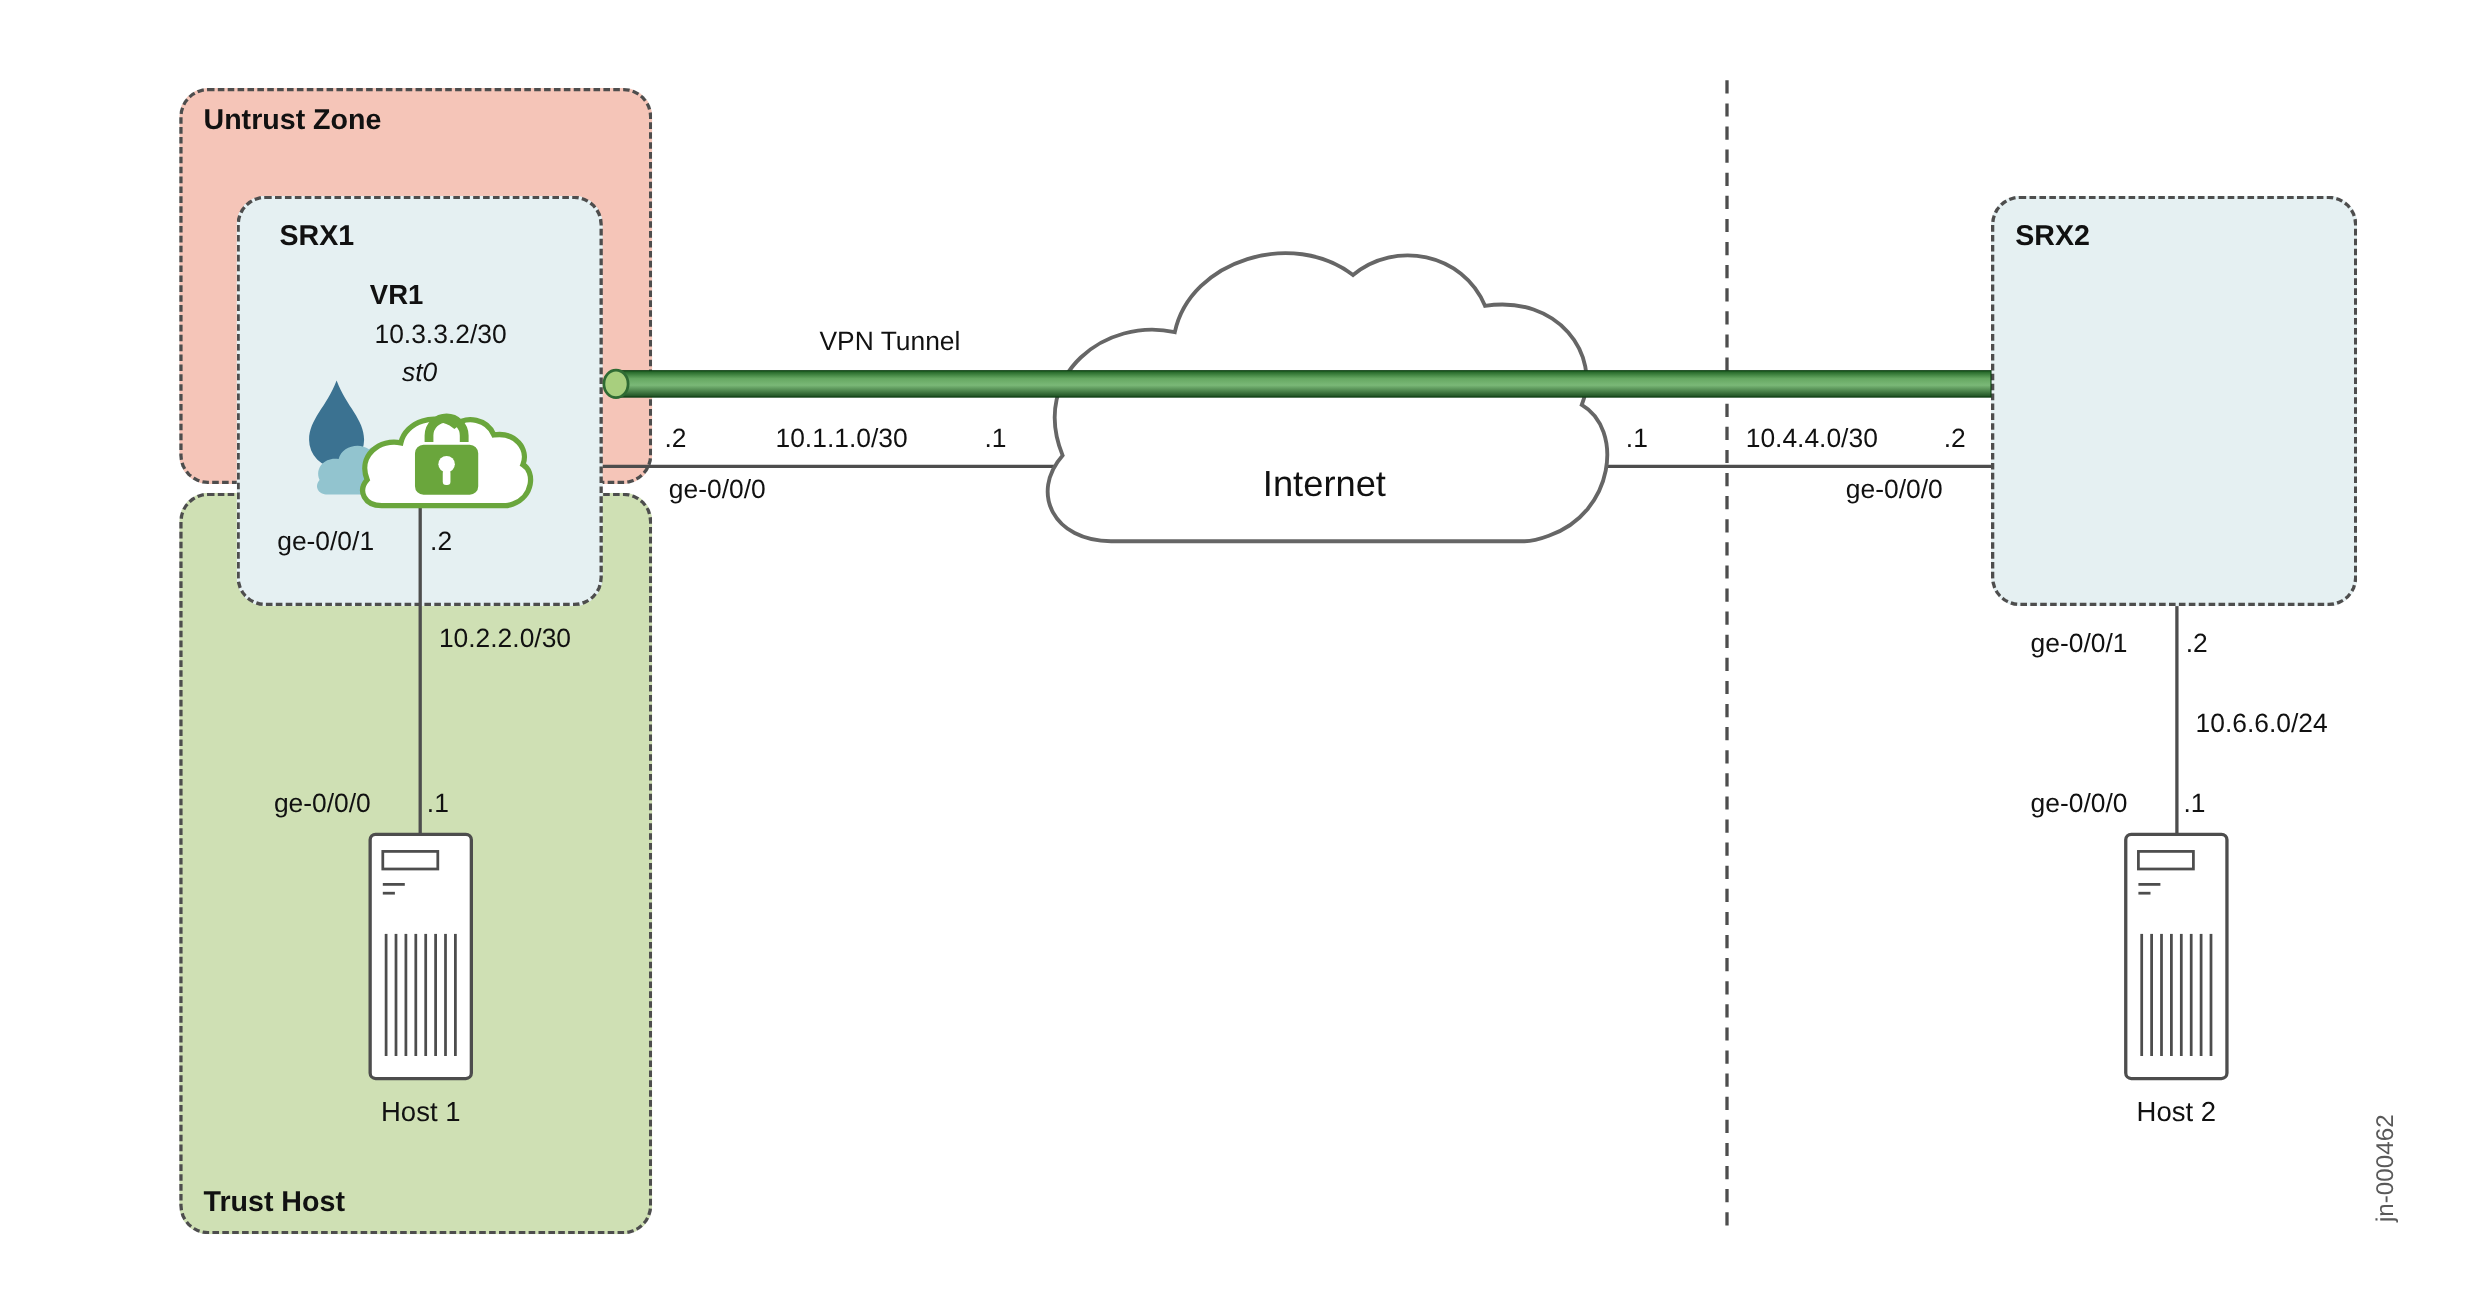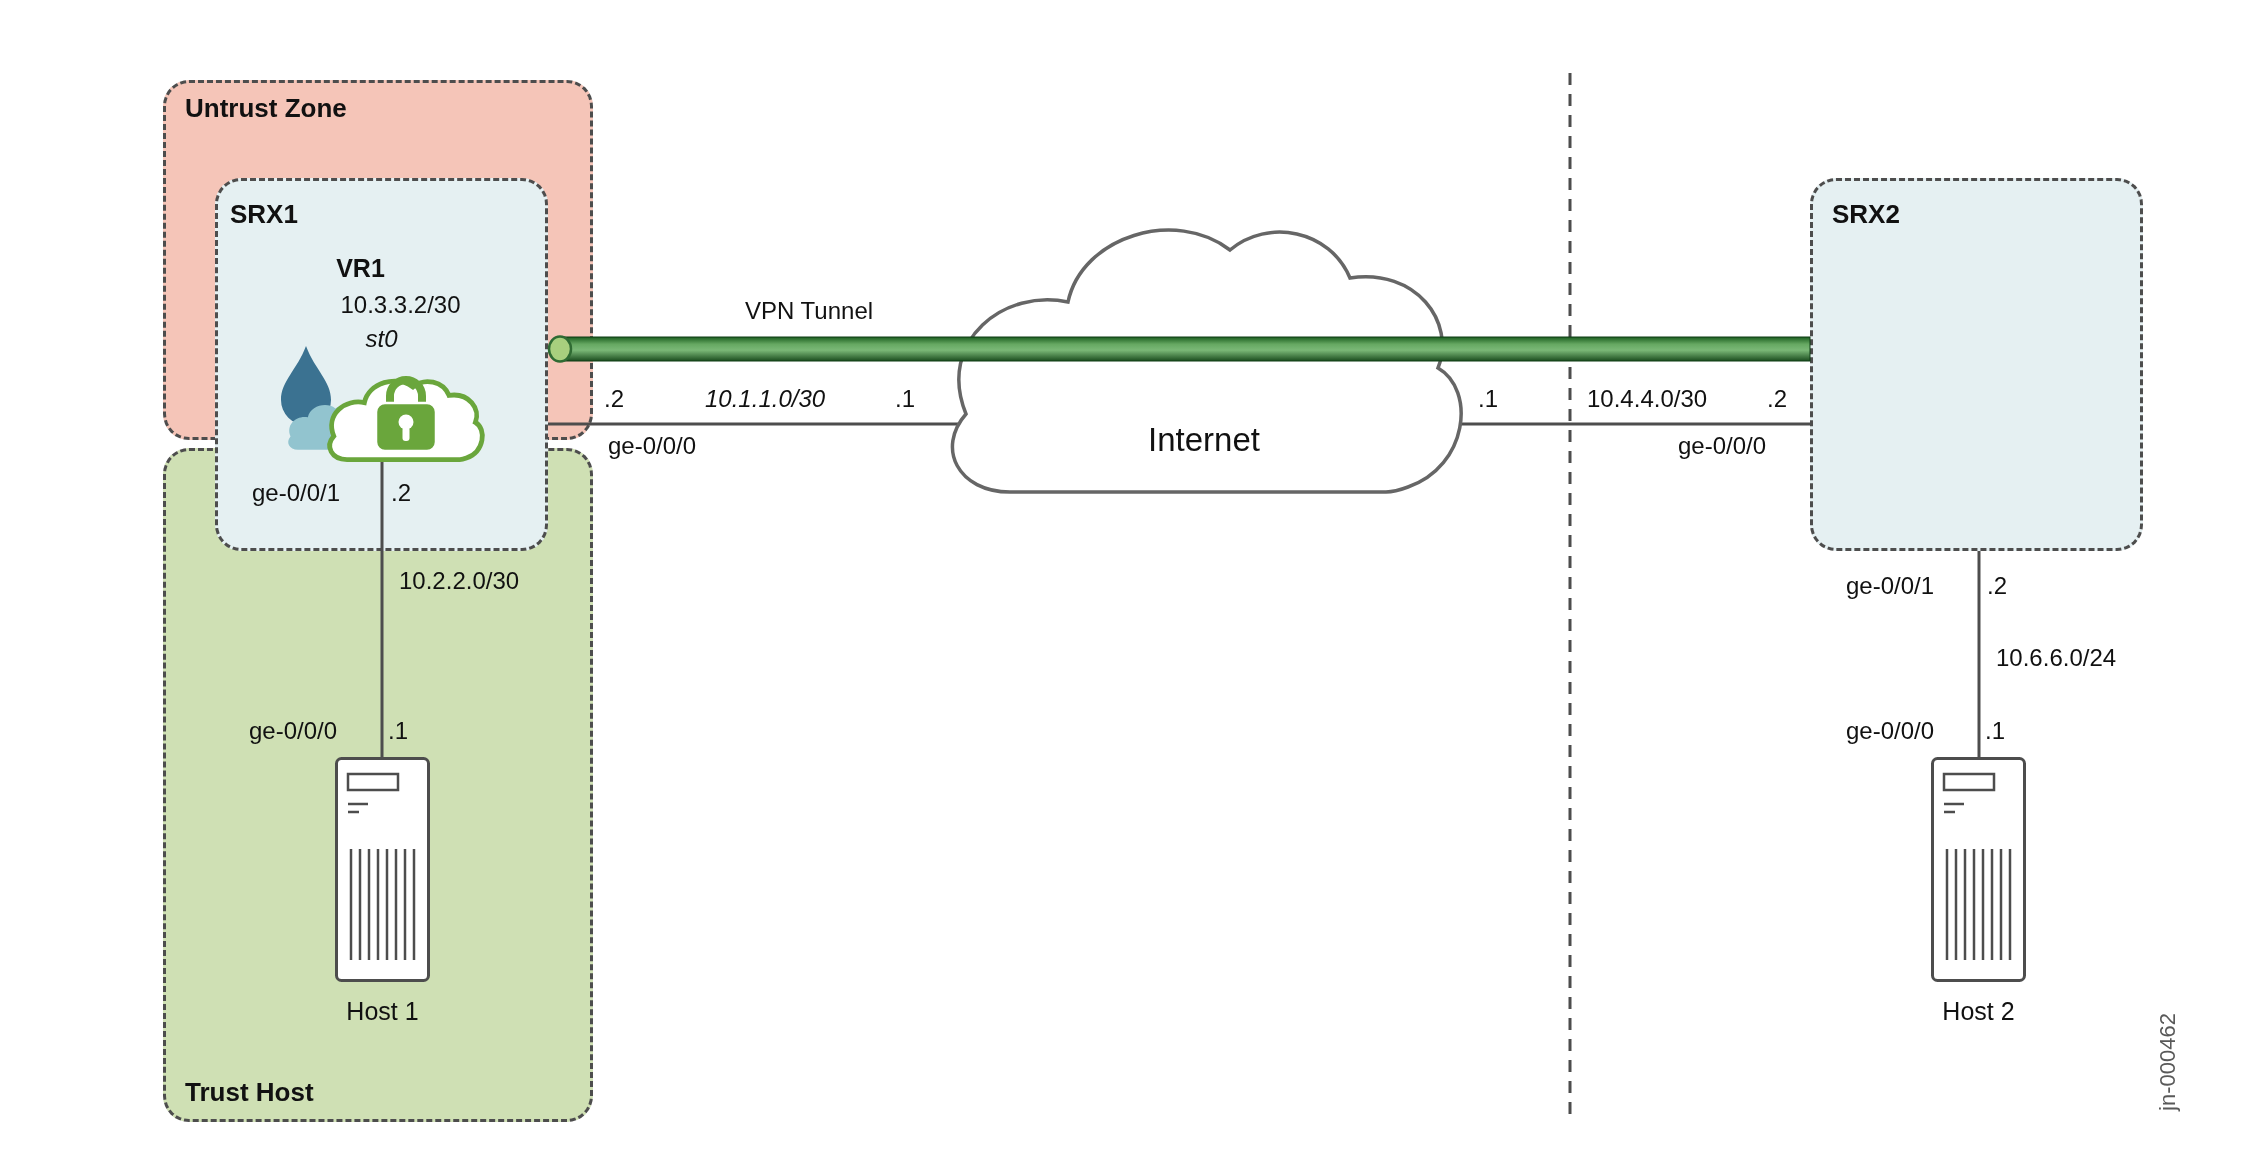--- a/index.html
+++ b/index.html
@@ -106,33 +106,33 @@
       </g>
     </g>
 
     <use href="#hostIcon" x="325" y="757"></use>
     <use href="#hostIcon" x="1921" y="757"></use>
   </svg>
 
   <div class="lbl b" style="left:175px; top:94px;">Untrust Zone</div>
   <div class="lbl b" style="left:175px; top:1078px;">Trust Host</div>
 
-  <div class="lbl b" style="left:220px; top:200px;text-align:center;">SRX1</div>
+  <div class="lbl b" style="left:244px; top:200px;text-align:center;">SRX1</div>
   <div class="lbl b" style="left:1822px; top:200px;">SRX2</div>
 
   <div class="lbl b c" style="left:205px; top:254px; width:291px; font-size:25px;">VR1</div>
   <div class="lbl c" style="left:205px; top:291px; width:333px;padding-left:19px;">10.3.3.2/30</div>
   <div class="lbl c" style="left:205px; top:325px; width:333px;font-style:italic;">st0</div>
 
   <div class="lbl" style="left:735px; top:297px;">VPN Tunnel</div>
 
   <div class="lbl c" style="left:1094px; top:421px; width:200px; font-size:33px;">Internet</div>
 
   <div class="lbl" style="left:594px; top:385px;">.2</div>
-  <div class="lbl" style="left:695px; top:385px;font-style:italic;">10.1.1.0/30</div>
+  <div class="lbl" style="left:695px; top:385px;">10.1.1.0/30</div>
   <div class="lbl" style="left:885px; top:385px;">.1</div>
   <div class="lbl" style="left:598px; top:432px;">ge-0/0/0</div>
 
   <div class="lbl" style="left:1468px; top:385px;">.1</div>
   <div class="lbl" style="left:1577px; top:385px;">10.4.4.0/30</div>
   <div class="lbl" style="left:1757px; top:385px;">.2</div>
   <div class="lbl" style="left:1668px; top:432px;">ge-0/0/0</div>
 
   <div class="lbl" style="left:242px; top:479px;">ge-0/0/1</div>
   <div class="lbl" style="left:381px; top:479px;">.2</div>

